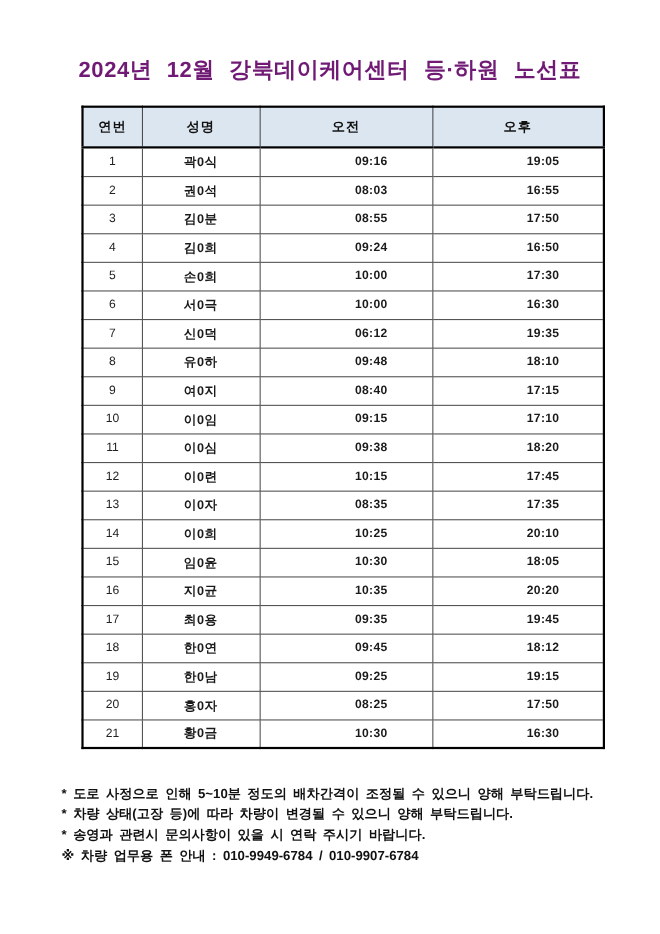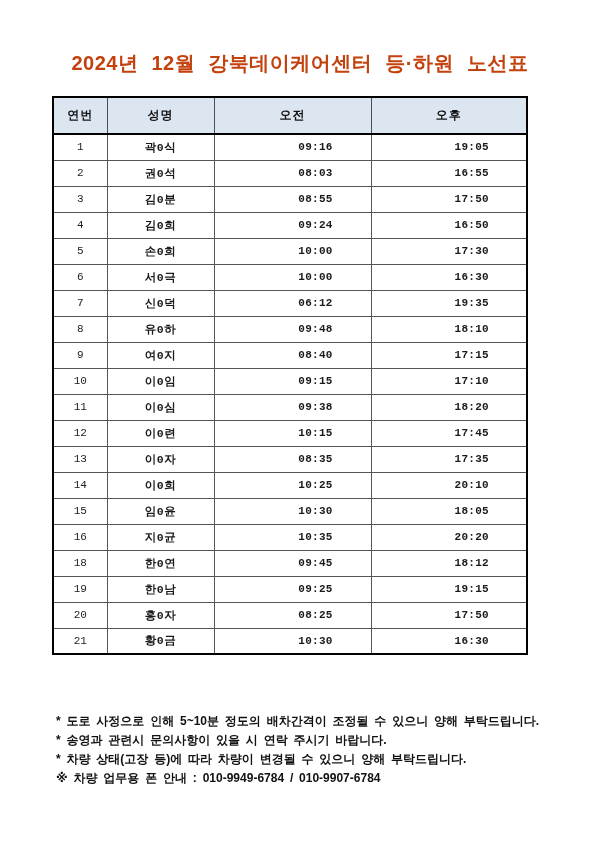--- a/index.html
+++ b/index.html
@@ -16,31 +16,30 @@
   .title {
     position: absolute;
     top: 50px;
     left: 0;
     right: 0;
     text-align: center;
     font-size: 20px;
     font-weight: 700;
     letter-spacing: 0.5px;
     word-spacing: 0.35em;
-    color: #c2410c;
+    color: #701a75;
   }
   table.schedule {
     position: absolute;
     top: 96px;
-    left: 52px;
+    left: 74px;
     width: 474px;
     border-collapse: collapse;
     table-layout: fixed;
     border: 2.5px solid #000000;
-    font-family: Liberation Mono, monospace;
   }
   table.schedule col.c-no   { width: 54px; }
   table.schedule col.c-name { width: 107px; }
   table.schedule col.c-am   { width: 157px; }
   table.schedule col.c-pm   { width: 156px; }
   table.schedule th {
     background: #dce6f1;
     font-size: 12px;
     font-weight: 700;
     height: 37px;
@@ -204,20 +203,26 @@
       <td class="cell-pm">18:05</td>
     </tr>
 
     <tr>
       <td class="cell-no">16</td>
       <td class="cell-name">지0균</td>
       <td class="cell-am">10:35</td>
       <td class="cell-pm">20:20</td>
     </tr>
 
+    <tr>
+      <td class="cell-no">17</td>
+      <td class="cell-name">최0용</td>
+      <td class="cell-am">09:35</td>
+      <td class="cell-pm">19:45</td>
+    </tr>
 
     <tr>
       <td class="cell-no">18</td>
       <td class="cell-name">한0연</td>
       <td class="cell-am">09:45</td>
       <td class="cell-pm">18:12</td>
     </tr>
 
     <tr>
       <td class="cell-no">19</td>
@@ -237,18 +242,18 @@
       <td class="cell-no">21</td>
       <td class="cell-name">황0금</td>
       <td class="cell-am">10:30</td>
       <td class="cell-pm">16:30</td>
     </tr>
   </tbody>
   </table>
 
   <div class="notes">
     <div class="note-line">* 도로 사정으로 인해 5~10분 정도의 배차간격이 조정될 수 있으니 양해 부탁드립니다.</div>
+    <div class="note-line">* 차량 상태(고장 등)에 따라 차량이 변경될 수 있으니 양해 부탁드립니다.</div>
     <div class="note-line">* 송영과 관련시 문의사항이 있을 시 연락 주시기 바랍니다.</div>
-    <div class="note-line">* 차량 상태(고장 등)에 따라 차량이 변경될 수 있으니 양해 부탁드립니다.</div>
     <div class="note-line">※ 차량 업무용 폰 안내 : 010-9949-6784 / 010-9907-6784</div>
   </div>
 
 </div>
 
 </body></html>

